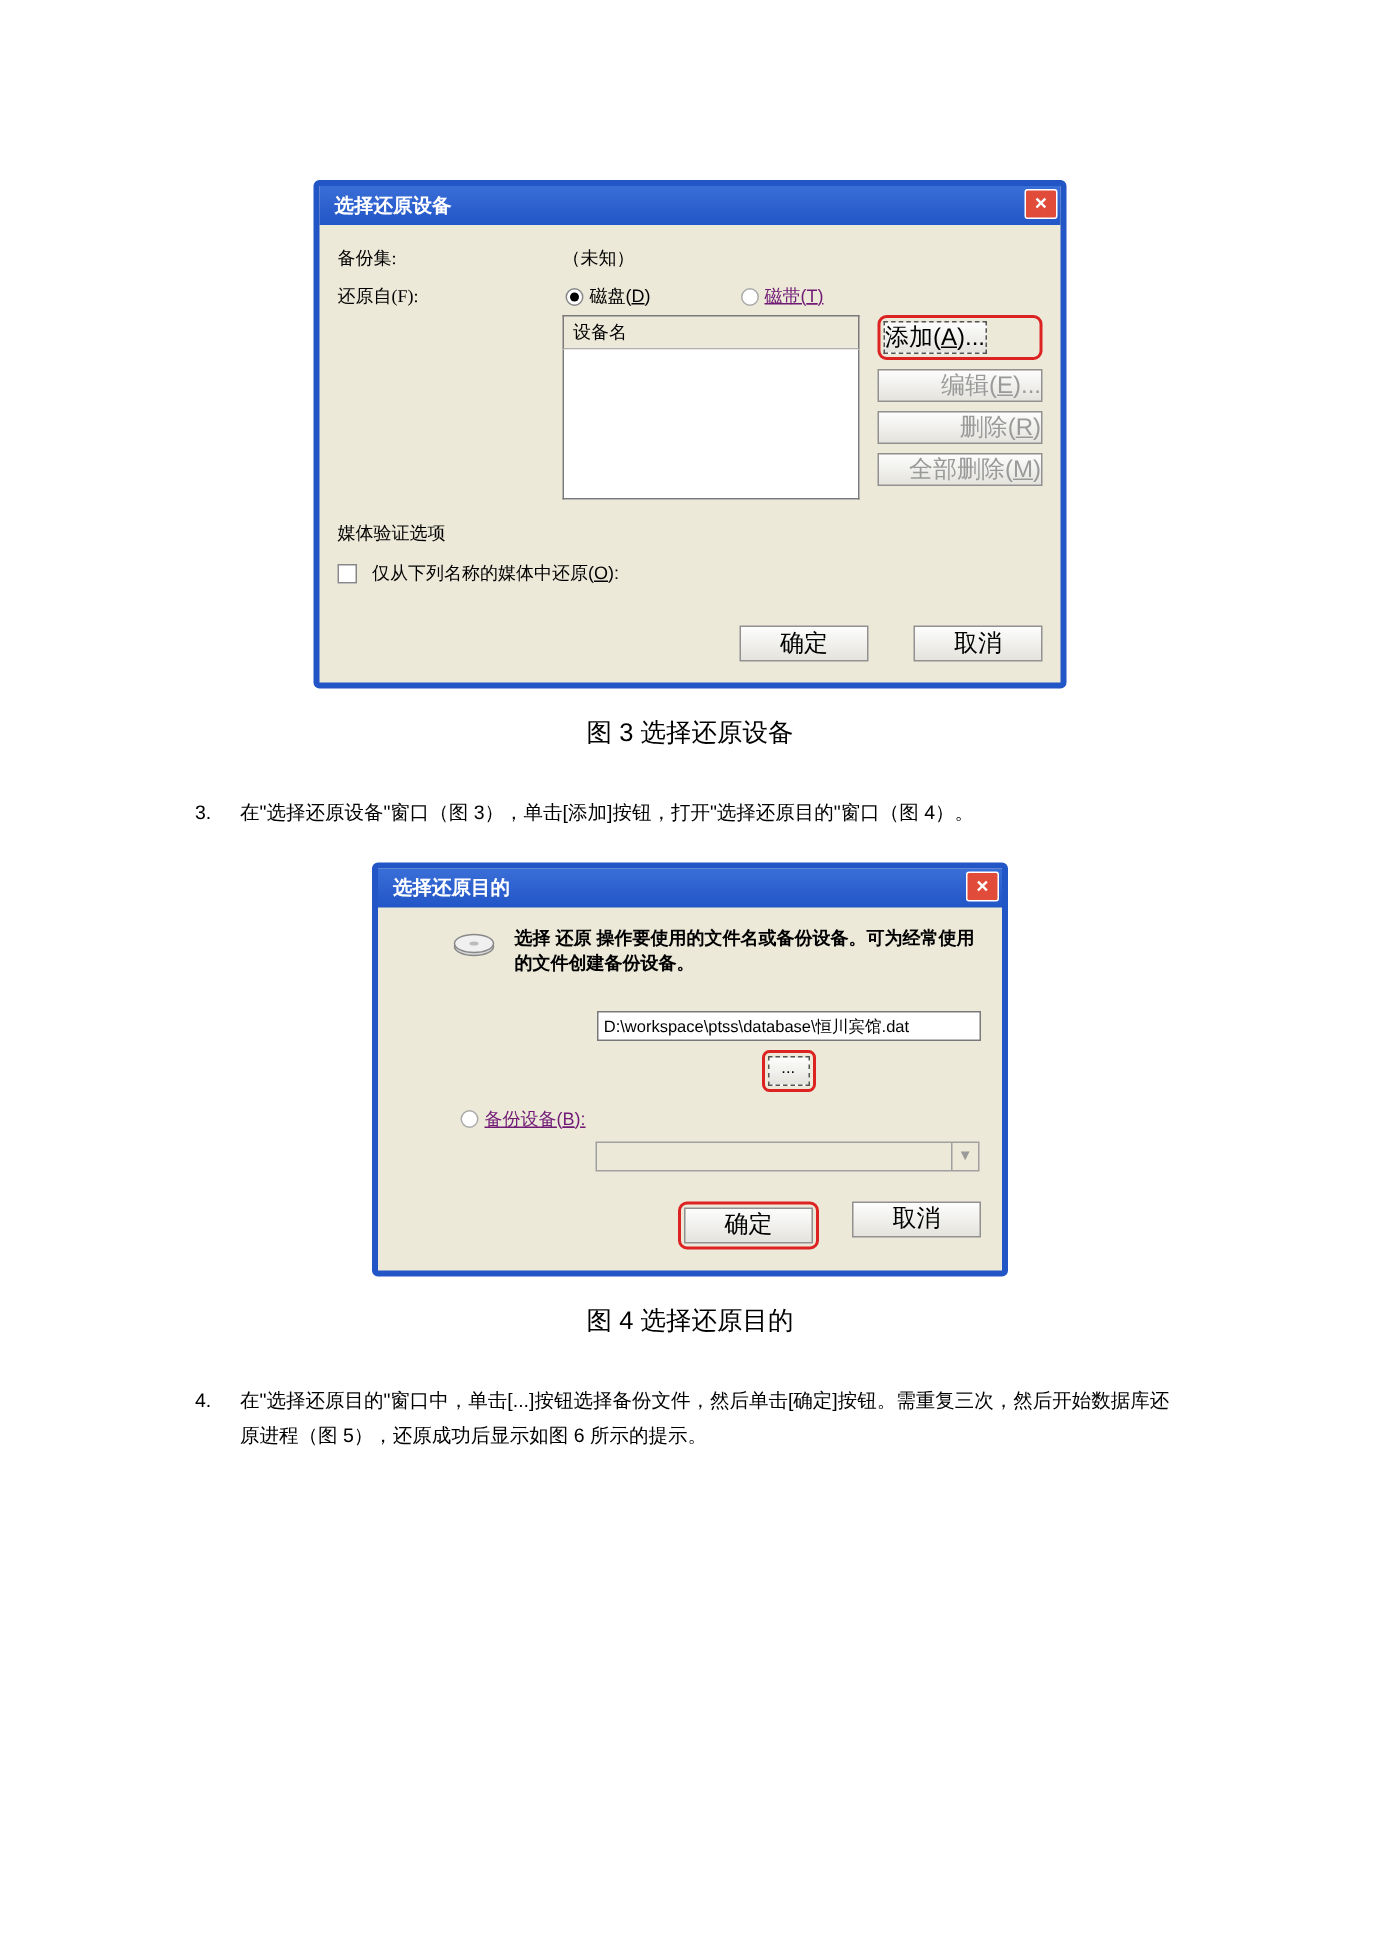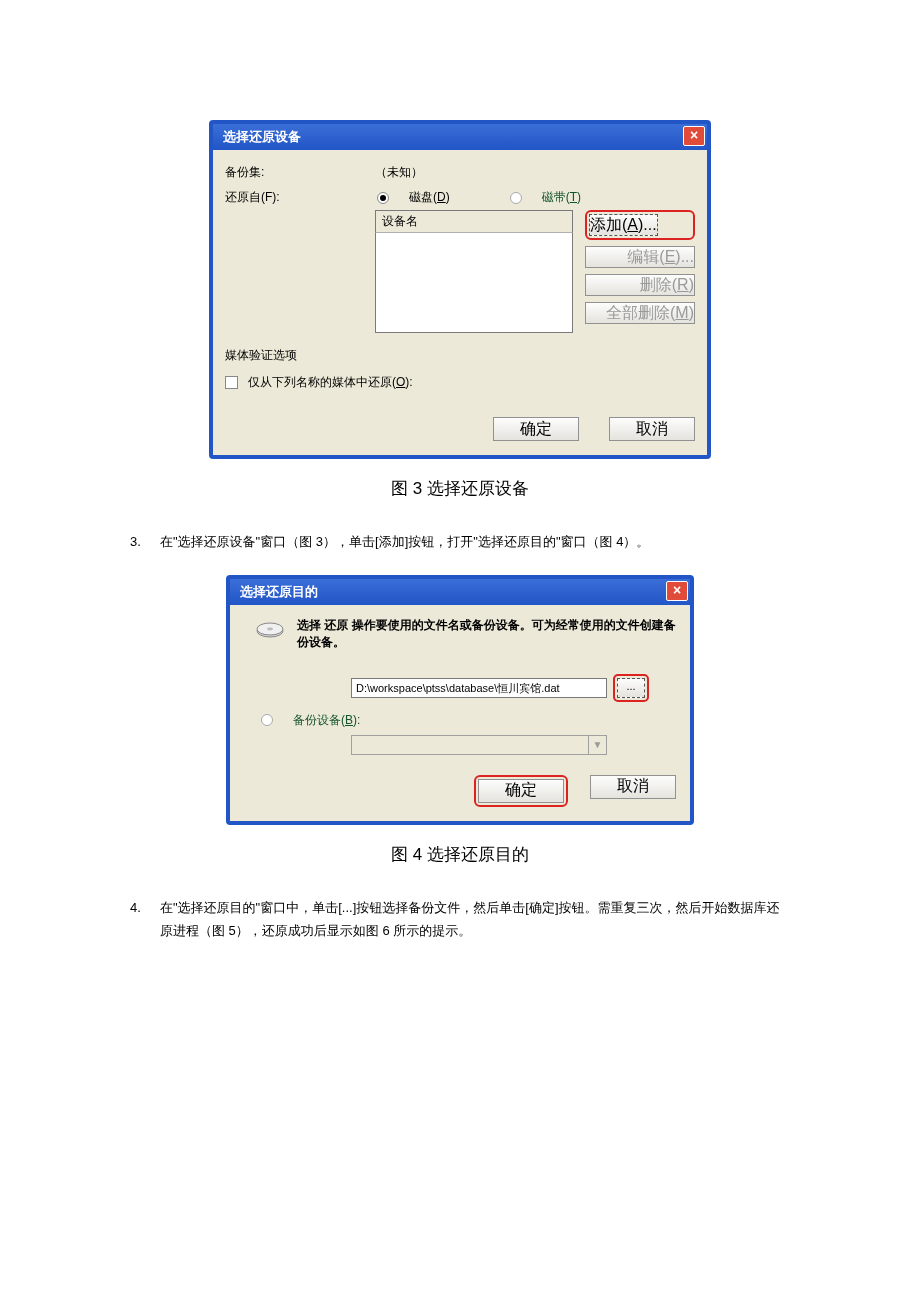--- a/index.html
+++ b/index.html
@@ -10,28 +10,28 @@
 .dlg1 { width: 502px; margin: 80px auto 0 auto; border: 4px solid #2255c6; border-radius: 4px; background: #ece9d8; position: relative; }
 .titlebar { height: 26px; background: linear-gradient(#3a6ed7, #2255c6); color: #fff; font-weight: bold; font-size: 13px; padding: 4px 6px 0 10px; position: relative; }
 .closebox { position: absolute; right: 2px; top: 2px; width: 22px; height: 20px; background: #e04b3a; border: 1px solid #fff; border-radius: 2px; color: #fff; text-align: center; font-weight: bold; font-size: 14px; line-height: 16px; }
 .body1 { padding: 10px 12px 14px 12px; }
 .inforow { display: flex; gap: 14px; padding: 6px 0 16px 0; }
 .infoicon { width: 34px; height: 28px; }
 .infoicon svg { width: 34px; height: 28px; }
 .infotext { padding-top: 4px; }
 
 .row { display: flex; padding: 4px 0; }
-.lbl1 { width: 150px; }
+.lbl1 { width: 150px; font-family: Liberation Serif, serif; }
 .val1 { flex: 1; }
 
 .radiogrp { display: flex; gap: 60px; padding-left: 2px; }
-.radio { display: flex; align-items: center; gap: 20px; }
+.radio { display: flex; align-items: center; gap: 4px; }
 .radio .circle { width: 12px; height: 12px; border: 1px solid #888; border-radius: 50%; background: #fff; display: inline-flex; align-items: center; justify-content: center; }
 .radio .dot { width: 6px; height: 6px; background: #000; border-radius: 50%; }
-.radio.disabled { color: #14532d; }
+.radio.disabled { color: #701a75; text-decoration: underline; }
 .radio.disabled .circle { border-color: #aaa; }
 
 .devsection { display: flex; margin-top: 4px; }
 .listcol { flex: 1; margin-right: 12px; }
 .listhdr { border: 1px solid #7a7a7a; border-bottom: 1px solid #b0b0b0; background: #ece9d8; padding: 2px 6px; }
 .listbody { border: 1px solid #7a7a7a; border-top: none; height: 100px; background: #fff; }
 .btncol { width: 110px; display: flex; flex-direction: column; gap: 6px; align-items: stretch; }
 .xpbtn { height: 22px; border: 1px solid #919191; background: linear-gradient(#fdfdfd, #e4e3dd); font-size: 16px; cursor: default; }
 .xpbtn.disabled { color: #9a9a9a; text-align: right; }
 .ring-red { border: 2px solid #d22; border-radius: 6px; padding: 2px; }
@@ -48,30 +48,30 @@
 .btnbar { display: flex; justify-content: flex-end; gap: 30px; margin-top: 26px; }
 .xpbtn.big { width: 86px; height: 24px; }
 
 .caption { text-align: center; font-size: 17px; margin: 18px 0 30px 0; }
 
 .para { font-size: 13px; line-height: 1.8; width: 660px; margin: 10px auto 22px auto; display: flex; gap: 14px; }
 .para .num { flex: 0 0 16px; }
 .para .ptxt { flex: 1; }
 
 
-.dlg2 { width: 468px; margin: 8px auto 0 auto; border: 4px solid #2255c6; border-radius: 4px; background: #ece9d8; }
-.body2 { padding: 10px 14px 14px 25px; }
+.dlg2 { width: 424px; margin: 8px auto 0 auto; border: 4px solid #2255c6; border-radius: 4px; background: #ece9d8; }
+.body2 { padding: 10px 14px 14px 6px; margin-left: 43px; }
 .inforow2 { display: flex; gap: 12px; padding: 2px 0 18px 0; align-items: flex-start; }
 .diskicon { width: 30px; height: 20px; margin-top: 4px; }
 .diskicon svg { width: 30px; height: 20px; }
 .info2 { font-size: 12px; line-height: 1.35; font-weight: bold; }
 
 .optgroup { padding-left: 6px; }
 .optrow { display: flex; align-items: center; gap: 6px; margin: 6px 0; }
-.fileinputrow { display: flex; gap: 6px; padding-left: 90px; margin: 6px 0 10px 0; align-items: center; }
+.fileinputrow { display: flex; gap: 6px; padding-left: 90px; margin: 6px 0 10px 0; align-items: center; flex-direction: column; }
 .fileinput { width: 256px; height: 20px; border: 1px solid #7a7a7a; background: #fff; padding: 2px 4px; font-size: 11px; overflow: hidden; white-space: nowrap; }
 .browsebtn { width: 28px; height: 20px; border: 1px dashed #555; background: linear-gradient(#fdfdfd, #e4e3dd); text-align: center; line-height: 15px; font-size: 11px; }
 .ring-red-sm { border: 2px solid #d22; border-radius: 5px; padding: 2px; display: inline-block; }
 
 .combo { width: 256px; height: 20px; border: 1px solid #a0a0a0; background: #ece9d8; position: relative; margin-left: 90px; }
 .combo .arrow { position: absolute; right: 0; top: 0; width: 18px; height: 18px; border-left: 1px solid #a0a0a0; color: #9a9a9a; text-align: center; font-size: 10px; line-height: 18px; }
 
 .btnbar2 { display: flex; justify-content: flex-end; gap: 22px; margin-top: 20px; }
 .ring-red-btn { border: 2px solid #d22; border-radius: 6px; padding: 2px; }
 

